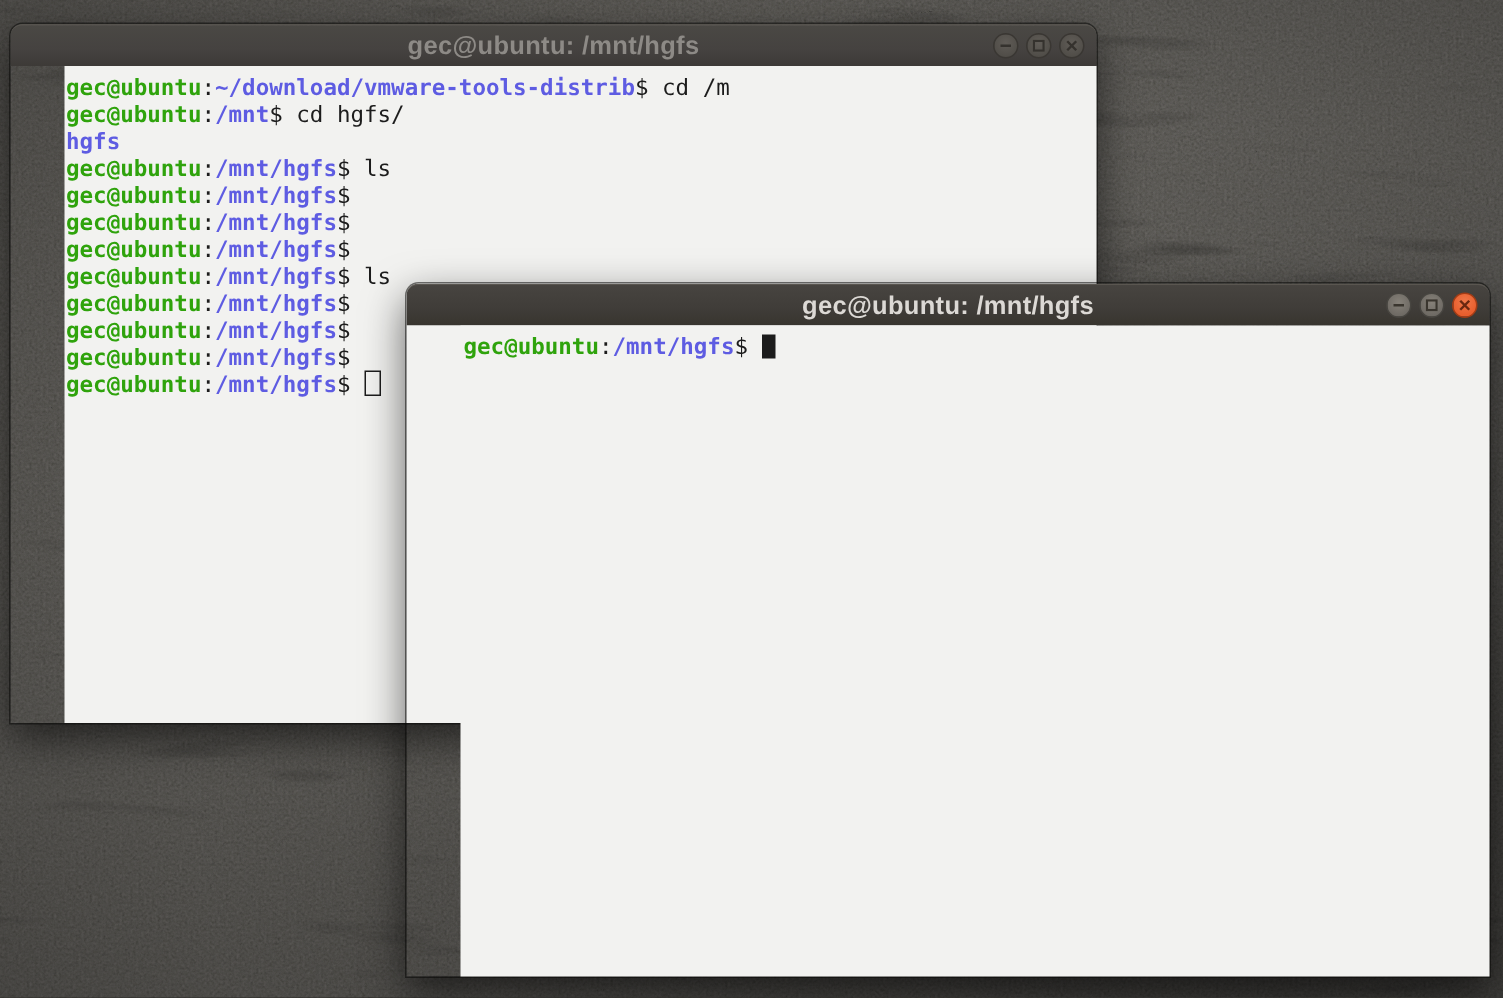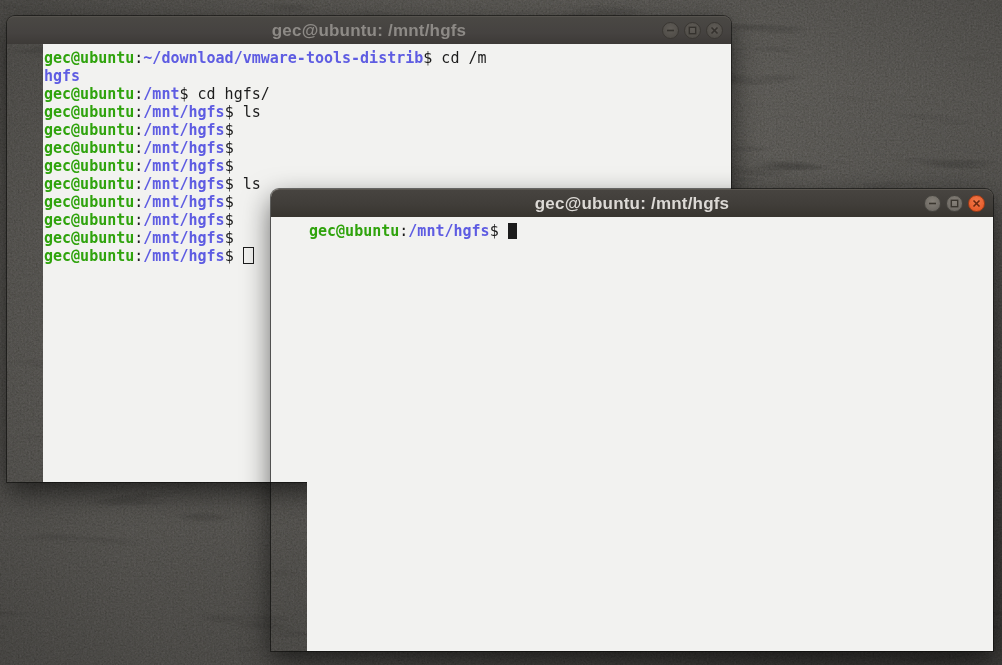--- a/index.html
+++ b/index.html
@@ -161,22 +161,22 @@
           <svg width="9" height="9">
               <line x1="1.5" y1="1.5" x2="7.5" y2="7.5" stroke-width="1.6"></line>
               <line x1="7.5" y1="1.5" x2="1.5" y2="7.5" stroke-width="1.6"></line>
             </svg>
         </span>
       </div>
     </div>
   </div>
   <div class="screen">
       <div class="term-line"><span class="seg-green">gec@ubuntu</span><span class="seg-default">:</span><span class="seg-blue">~/download/vmware-tools-distrib</span><span class="seg-default">$ cd /m</span></div>
+      <div class="term-line"><span class="seg-green">gec@ubuntu</span><span class="seg-default">:</span><span class="seg-blue">/mnt</span><span class="seg-default">$ cd hgfs/</span></div>
       <div class="term-line"><span class="seg-blue">hgfs</span></div>
-      <div class="term-line"><span class="seg-green">gec@ubuntu</span><span class="seg-default">:</span><span class="seg-blue">/mnt</span><span class="seg-default">$ cd hgfs/</span></div>
       <div class="term-line"><span class="seg-green">gec@ubuntu</span><span class="seg-default">:</span><span class="seg-blue">/mnt/hgfs</span><span class="seg-default">$ ls</span></div>
       <div class="term-line"><span class="seg-green">gec@ubuntu</span><span class="seg-default">:</span><span class="seg-blue">/mnt/hgfs</span><span class="seg-default">$</span></div>
       <div class="term-line"><span class="seg-green">gec@ubuntu</span><span class="seg-default">:</span><span class="seg-blue">/mnt/hgfs</span><span class="seg-default">$</span></div>
       <div class="term-line"><span class="seg-green">gec@ubuntu</span><span class="seg-default">:</span><span class="seg-blue">/mnt/hgfs</span><span class="seg-default">$</span></div>
       <div class="term-line"><span class="seg-green">gec@ubuntu</span><span class="seg-default">:</span><span class="seg-blue">/mnt/hgfs</span><span class="seg-default">$ ls</span></div>
       <div class="term-line"><span class="seg-green">gec@ubuntu</span><span class="seg-default">:</span><span class="seg-blue">/mnt/hgfs</span><span class="seg-default">$</span></div>
       <div class="term-line"><span class="seg-green">gec@ubuntu</span><span class="seg-default">:</span><span class="seg-blue">/mnt/hgfs</span><span class="seg-default">$</span></div>
       <div class="term-line"><span class="seg-green">gec@ubuntu</span><span class="seg-default">:</span><span class="seg-blue">/mnt/hgfs</span><span class="seg-default">$</span></div>
       <div class="term-line"><span class="seg-green">gec@ubuntu</span><span class="seg-default">:</span><span class="seg-blue">/mnt/hgfs</span><span class="seg-default">$ </span><span class="cursor-hollow"></span></div>
     </div>

